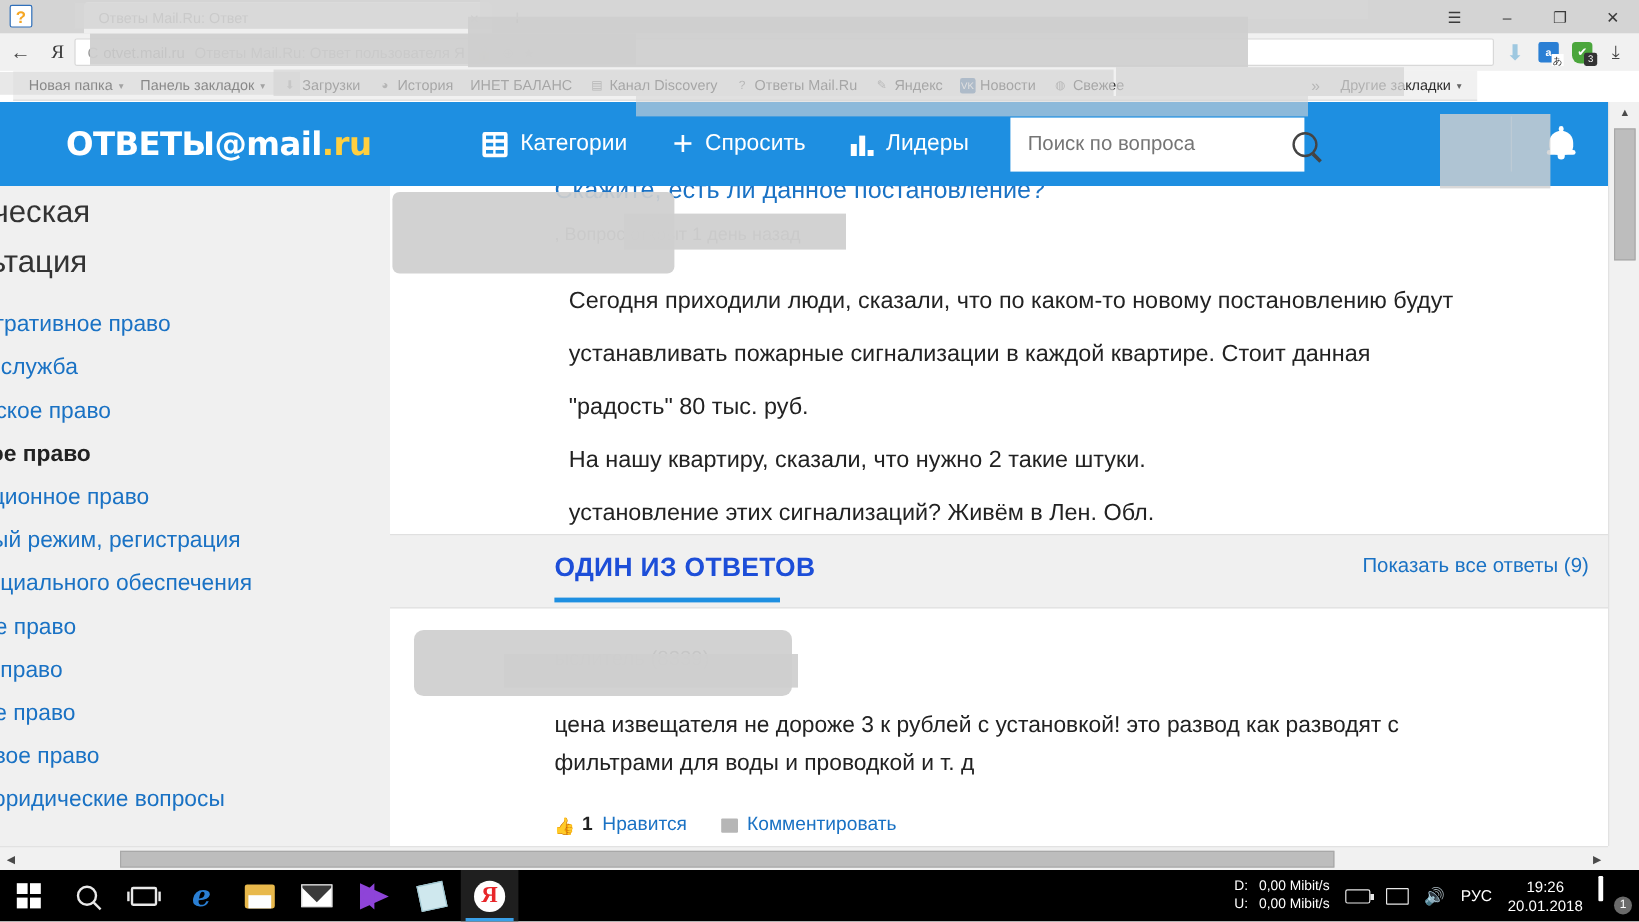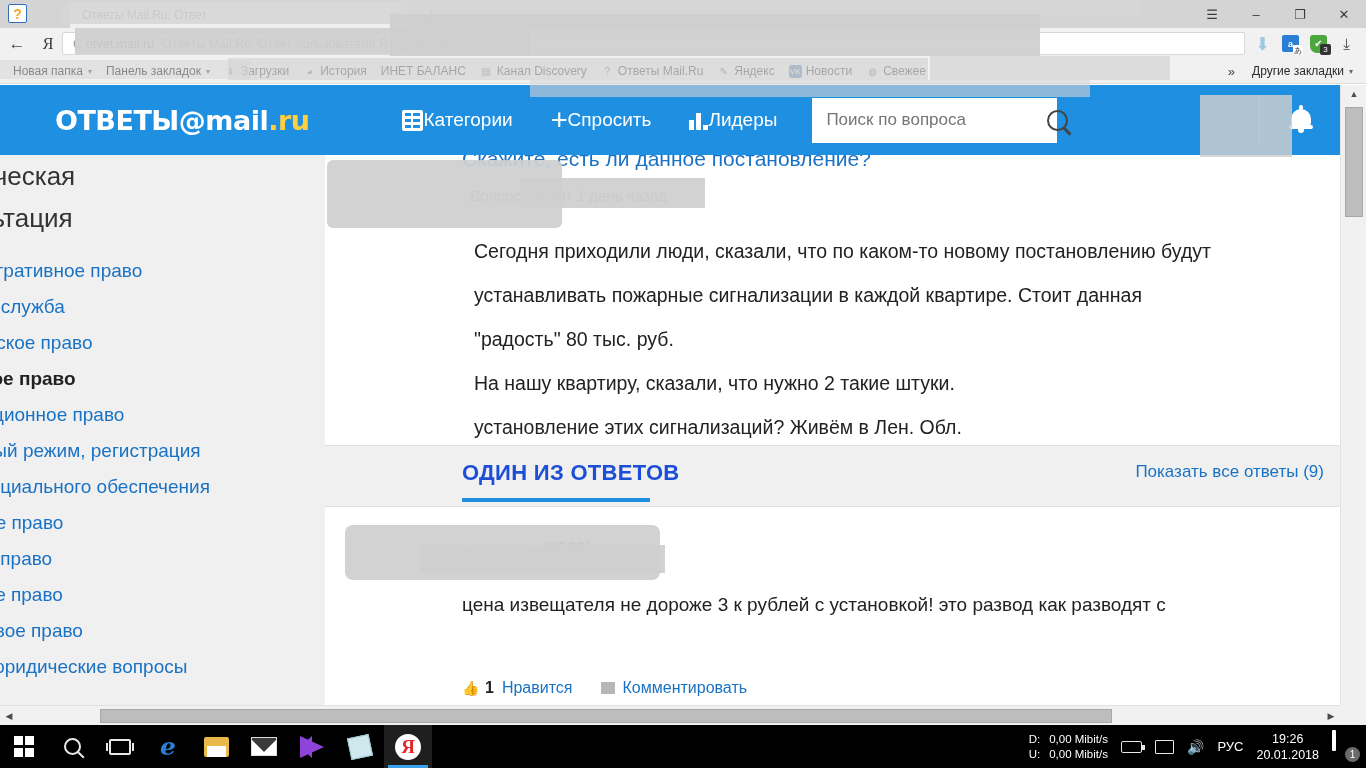--- a/index.html
+++ b/index.html
@@ -92,21 +92,21 @@
     border-radius: 3px 3px 7px 7px;
   }
   .ext-badge {
     position: absolute; right: -3px; bottom: -2px; background: #333;
     color: #fff; font-size: 8px; width: 11px; height: 11px; border-radius: 2px;
     display: flex; align-items: center; justify-content: center;
   }
   .ext-dn { color: #444; font-size: 15px; }
 
   .chrome-bookmarks {
-    position: absolute; left: 0; top: 59px; width: 1366px; height: 25px;
+    position: absolute; left: 11px; top: 59px; width: 1220px; height: 25px;
     background: #f1f1f1; display: flex; align-items: center;
     padding: 4px 6px; border-bottom: 1px solid #dcdcdc;
   }
   .bm {
     display: flex; align-items: center; gap: 4px; padding: 0 7px;
     font-size: 12px; color: #2b2b2b; white-space: nowrap; height: 21px;
   }
   .bm-ico {
     width: 13px; height: 13px; font-size: 10px; line-height: 13px;
     text-align: center; color: #666;
@@ -128,21 +128,21 @@
   }
   .logo {
     margin-left: 55px; font-size: 27px; letter-spacing: -0.5px;
     font-family: "DejaVu Sans", sans-serif; font-weight: bold; white-space: nowrap;
   }
   .logo .w { color: #ffffff; }
   .logo .at { color: #ffffff; }
   .logo .ru { color: #ffcf3f; margin-top: 35px; }
   .hnav { display: flex; align-items: center; margin-left: 93px; gap: 38px; }
   .hnav-item {
-    display: flex; align-items: center; 
+    display: flex; align-items: center; gap: 10px;
     color: #ffffff; font-size: 19px; white-space: nowrap;
   }
   .ico-cat {
     width: 21px; height: 21px; background: #fff; border-radius: 2px;
     display: grid; grid-template-columns: 6px 1fr; gap: 2px;
     padding: 3px; align-content: space-between;
   }
   .ico-cat i { display: block; height: 3px; background: #1e8fe1; }
   .ico-plus { font-size: 29px; font-weight: 300; line-height: 0.7; color: #fff; }
   .ico-bars { display: flex; align-items: flex-end; gap: 2px; height: 19px; }
@@ -536,20 +536,21 @@
       <div class="answers-bar">
         <div class="ans-tab">ОДИН ИЗ ОТВЕТОВ</div>
         <div class="ans-tab-underline"></div>
         <div class="ans-showall">Показать все ответы (9)</div>
       </div>
 
       <div class="answer">
         <div class="ans-author">ыслитель (8339)</div>
         <div class="ans-body">
           <p>цена извещателя не дороже 3 к рублей с установкой! это развод как разводят с</p>
+          <p>фильтрами для воды и проводкой и т. д</p>
         </div>
         <div class="ans-actions">
           <div class="act">
             <span class="thumb-ico">👍</span>
             <span class="cnt">1</span>
             <span>Нравится</span>
           </div>
           <div class="act">
             <span class="cmt-ico"></span>
             <span>Комментировать</span>

